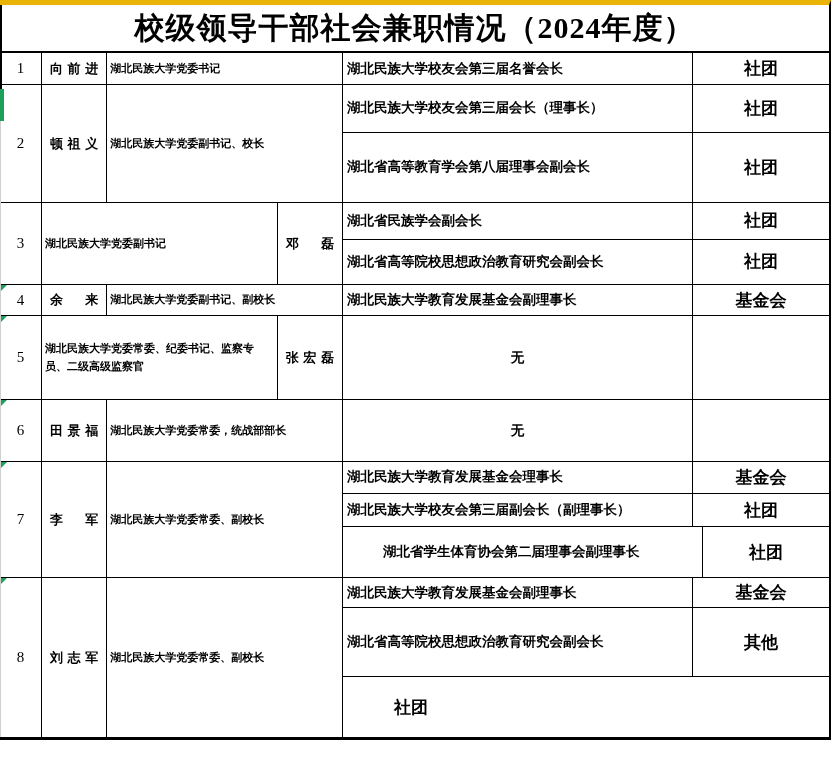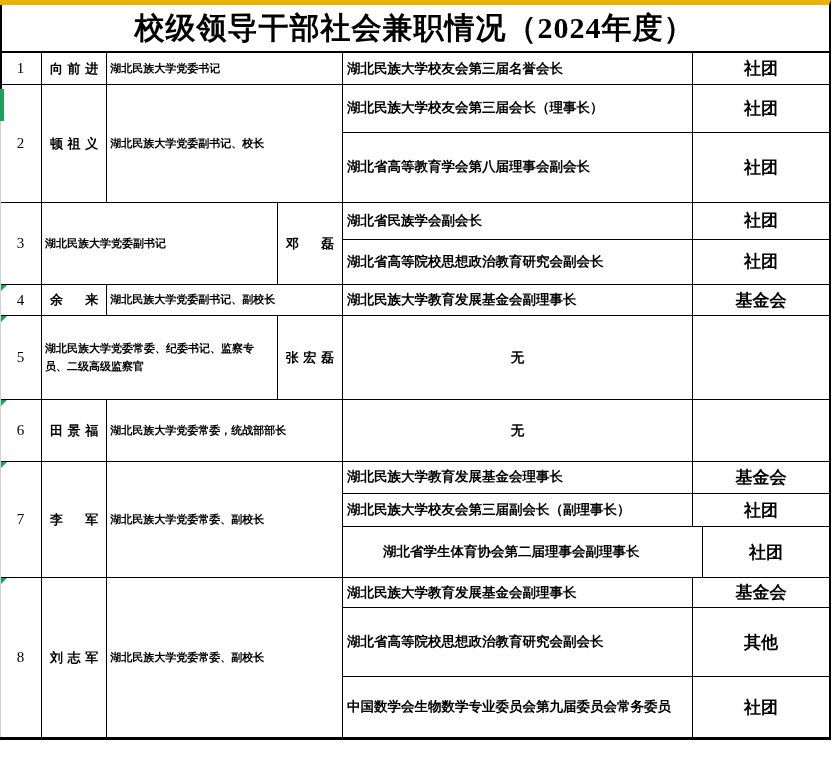--- a/index.html
+++ b/index.html
@@ -203,21 +203,20 @@
         <div class="subcol">
           <div class="sub-row" style="height: 30px;">
             <div class="sub-role">湖北民族大学教育发展基金会副理事长</div>
             <div class="sub-type">基金会</div>
           </div>
           <div class="sub-row" style="height: 69px;">
             <div class="sub-role">湖北省高等院校思想政治教育研究会副会长</div>
             <div class="sub-type">其他</div>
           </div>
           <div class="sub-row" style="height: 60px;">
-            <div class="sub-role">中国数学会生物数学专业委员会第九届委员会常务委员</div>
             <div class="sub-type">社团</div>
           </div>
         </div>
       </div>
     </div>
 
   <div class="edge edge-grey"></div>
   <div class="edge edge-black"></div>
   <div class="edge edge-green"></div>
 </div>

